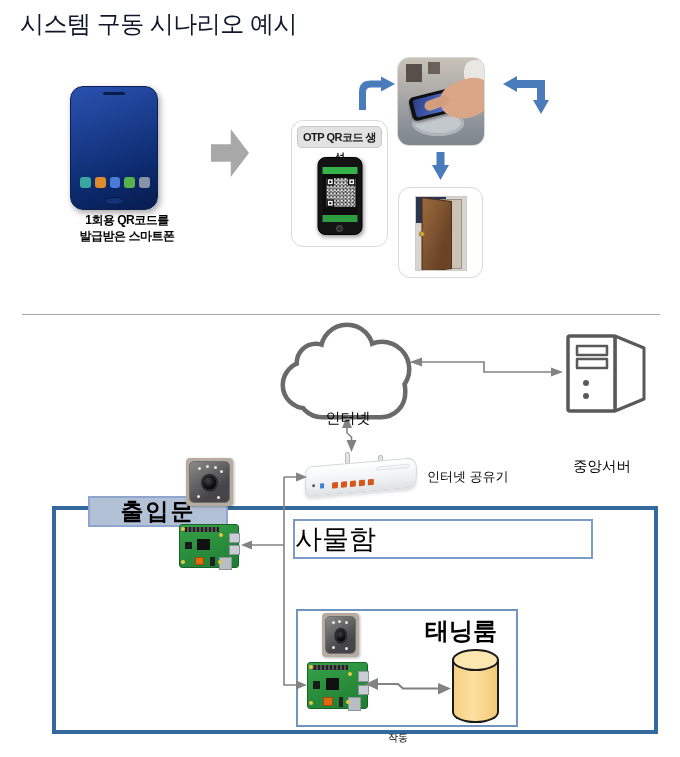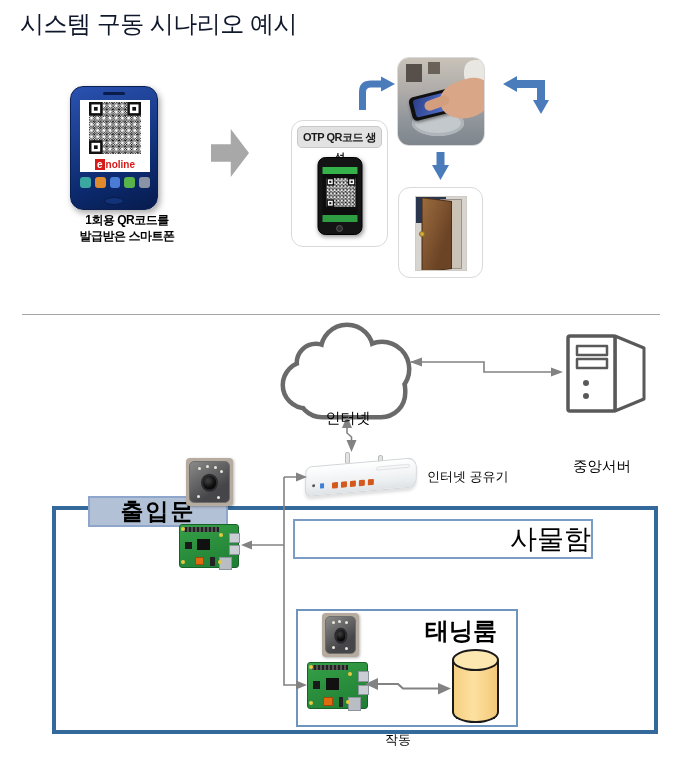--- a/index.html
+++ b/index.html
@@ -69,37 +69,37 @@
   #doorImg .bgdark{ position:absolute; left:0; top:0; width:30px; height:26px; background:#2a3550; }
   #doorImg .frame{ position:absolute; left:24px; top:2px; width:22px; height:70px; background:#c9c2b5; border:1px solid #9a948a; }
   #doorImg .leaf{ position:absolute; left:6px; top:4px; width:30px; height:68px; background:linear-gradient(110deg,#9a6a3d,#6b4426 70%); border:1px solid #4c2f18; transform:perspective(120px) rotateY(24deg); transform-origin:right center; }
   #doorImg .hndl{ position:absolute; left:3px; top:34px; width:6px; height:6px; border-radius:50%; background:#d2a93c; border:1px solid #8a6d20; }
 
   
   .lbl{ color:#000; }
   #cloudLbl{ left:314px; top:369px; width:68px; text-align:center; font-size:15px; }
   #serverLbl{ left:564px; top:417px; width:76px; text-align:center; font-size:14.5px; }
   #routerLbl{ left:427px; top:468px; font-size:13px; }
-  #actionLbl{ left:376px; top:691px; width:44px; text-align:center; font-size:13px; }
+  #actionLbl{ left:376px; top:691px; width:44px; text-align:center; font-size:10px; }
 
   
   #router{ left:303px; top:450px; width:120px; height:52px; }
   #router .ant{ position:absolute; width:5px; height:12px; background:#e3e3e3; border:1px solid #bbb; border-radius:2px; }
   #router .a1{ left:42px; top:2px; } #router .a2{ left:75px; top:5px; } #router .a3{ left:104px; top:9px; }
   #router .body{ position:absolute; left:2px; top:12px; width:112px; height:30px; background:linear-gradient(180deg,#ffffff,#eceff1 70%,#dfe3e6); border:1px solid #d2d6d9; border-radius:6px 10px 8px 6px; transform:rotate(-5deg) skewX(-6deg); box-shadow:0 3px 3px rgba(0,0,0,.12); }
   #router .body .edge{ position:absolute; right:6px; top:5px; width:34px; height:4px; background:#f5f7f8; border:1px solid #e0e3e5; border-radius:2px; }
   #router .ports{ position:absolute; left:26px; bottom:5px; display:flex; gap:3px; }
   #router .ports i{ width:6px; height:6px; background:#d4571c; border-radius:1px; display:block; }
   #router .usb{ position:absolute; left:14px; bottom:6px; width:4px; height:5px; background:#3f7fd6; }
   #router .dot{ position:absolute; left:6px; bottom:8px; width:3px; height:3px; border-radius:50%; background:#555; }
 
   
   #bigBox{ left:52px; top:506px; width:606px; height:228px; border:4px solid #34699c; background:transparent; z-index:1; }
   #entranceLbl{ left:88px; top:496px; width:140px; height:31px; background:#b3c1d6; border:2px solid #8fa6cc; color:#000000; font-size:23px; font-weight:700; text-align:center; line-height:27px; letter-spacing:2px; z-index:3; }
-  #lockerBox{ left:293px; top:519px; width:300px; height:40px; background:#fff; border:2px solid #7b9cc4; z-index:2; font-size:27px; text-align:right; line-height:36px; color:#000; }
+  #lockerBox{ left:293px; top:519px; width:300px; height:40px; background:#fff; border:2px solid #7b9cc4; z-index:2; font-size:27px; text-align:left; line-height:36px; color:#000; }
   #tanningBox{ left:296px; top:609px; width:222px; height:118px; background:#fff; border:2px solid #6f94be; z-index:2; }
   #tanningLbl{ left:425px; top:615px; font-size:24px; font-weight:600; color:#000; z-index:3; }
 
   
   .scanner{ position:absolute; background:#b5ab9e; border-radius:4px; padding:3px; z-index:4; box-shadow:1px 1px 3px rgba(0,0,0,.3); }
   .scanner .dev{ position:relative; width:100%; height:100%; background:linear-gradient(145deg,#8a8a88,#46464a 70%); border-radius:5px; border:1px solid #6e6e6e; }
   .scanner .lens{ position:absolute; left:50%; top:52%; transform:translate(-50%,-50%); width:46%; height:46%; border-radius:50%; background:radial-gradient(circle at 38% 35%,#3a3a3a 10%,#0a0a0a 60%); border:2px solid #2c2c30; }
   .scanner .led{ position:absolute; width:3px; height:3px; border-radius:50%; background:#e8e8e0; }
   #scanner1{ left:186px; top:458px; width:47px; height:48px; }
   #scanner2{ left:322px; top:613px; width:37px; height:44px; }
@@ -159,26 +159,20 @@
             <rect x="4" y="35" width="3" height="3" fill="#111"></rect>
         </g>
       </g>
     </defs>
   </svg>
 
   <div class="abs h-title" id="title1">시스템 구동 시나리오 예시</div>
 
   <div class="abs" id="phone1">
     <div class="speaker"></div>
-    <div class="screen">
-      <svg class="qr" viewBox="0 0 42 42">
-          <use href="#qr-glyph"></use>
-        </svg>
-      <div class="logo"><span class="e">e</span><span>noline</span></div>
-    </div>
     <div class="apps">
       <i style="background:#3aa7a0"></i>
       <i style="background:#e08a2e"></i>
       <i style="background:#4a7cd6"></i>
       <i style="background:#57b34a"></i>
       <i style="background:#8a93a6"></i>
     </div>
     <div class="home"></div>
   </div>
   <div class="abs" id="caption1">

